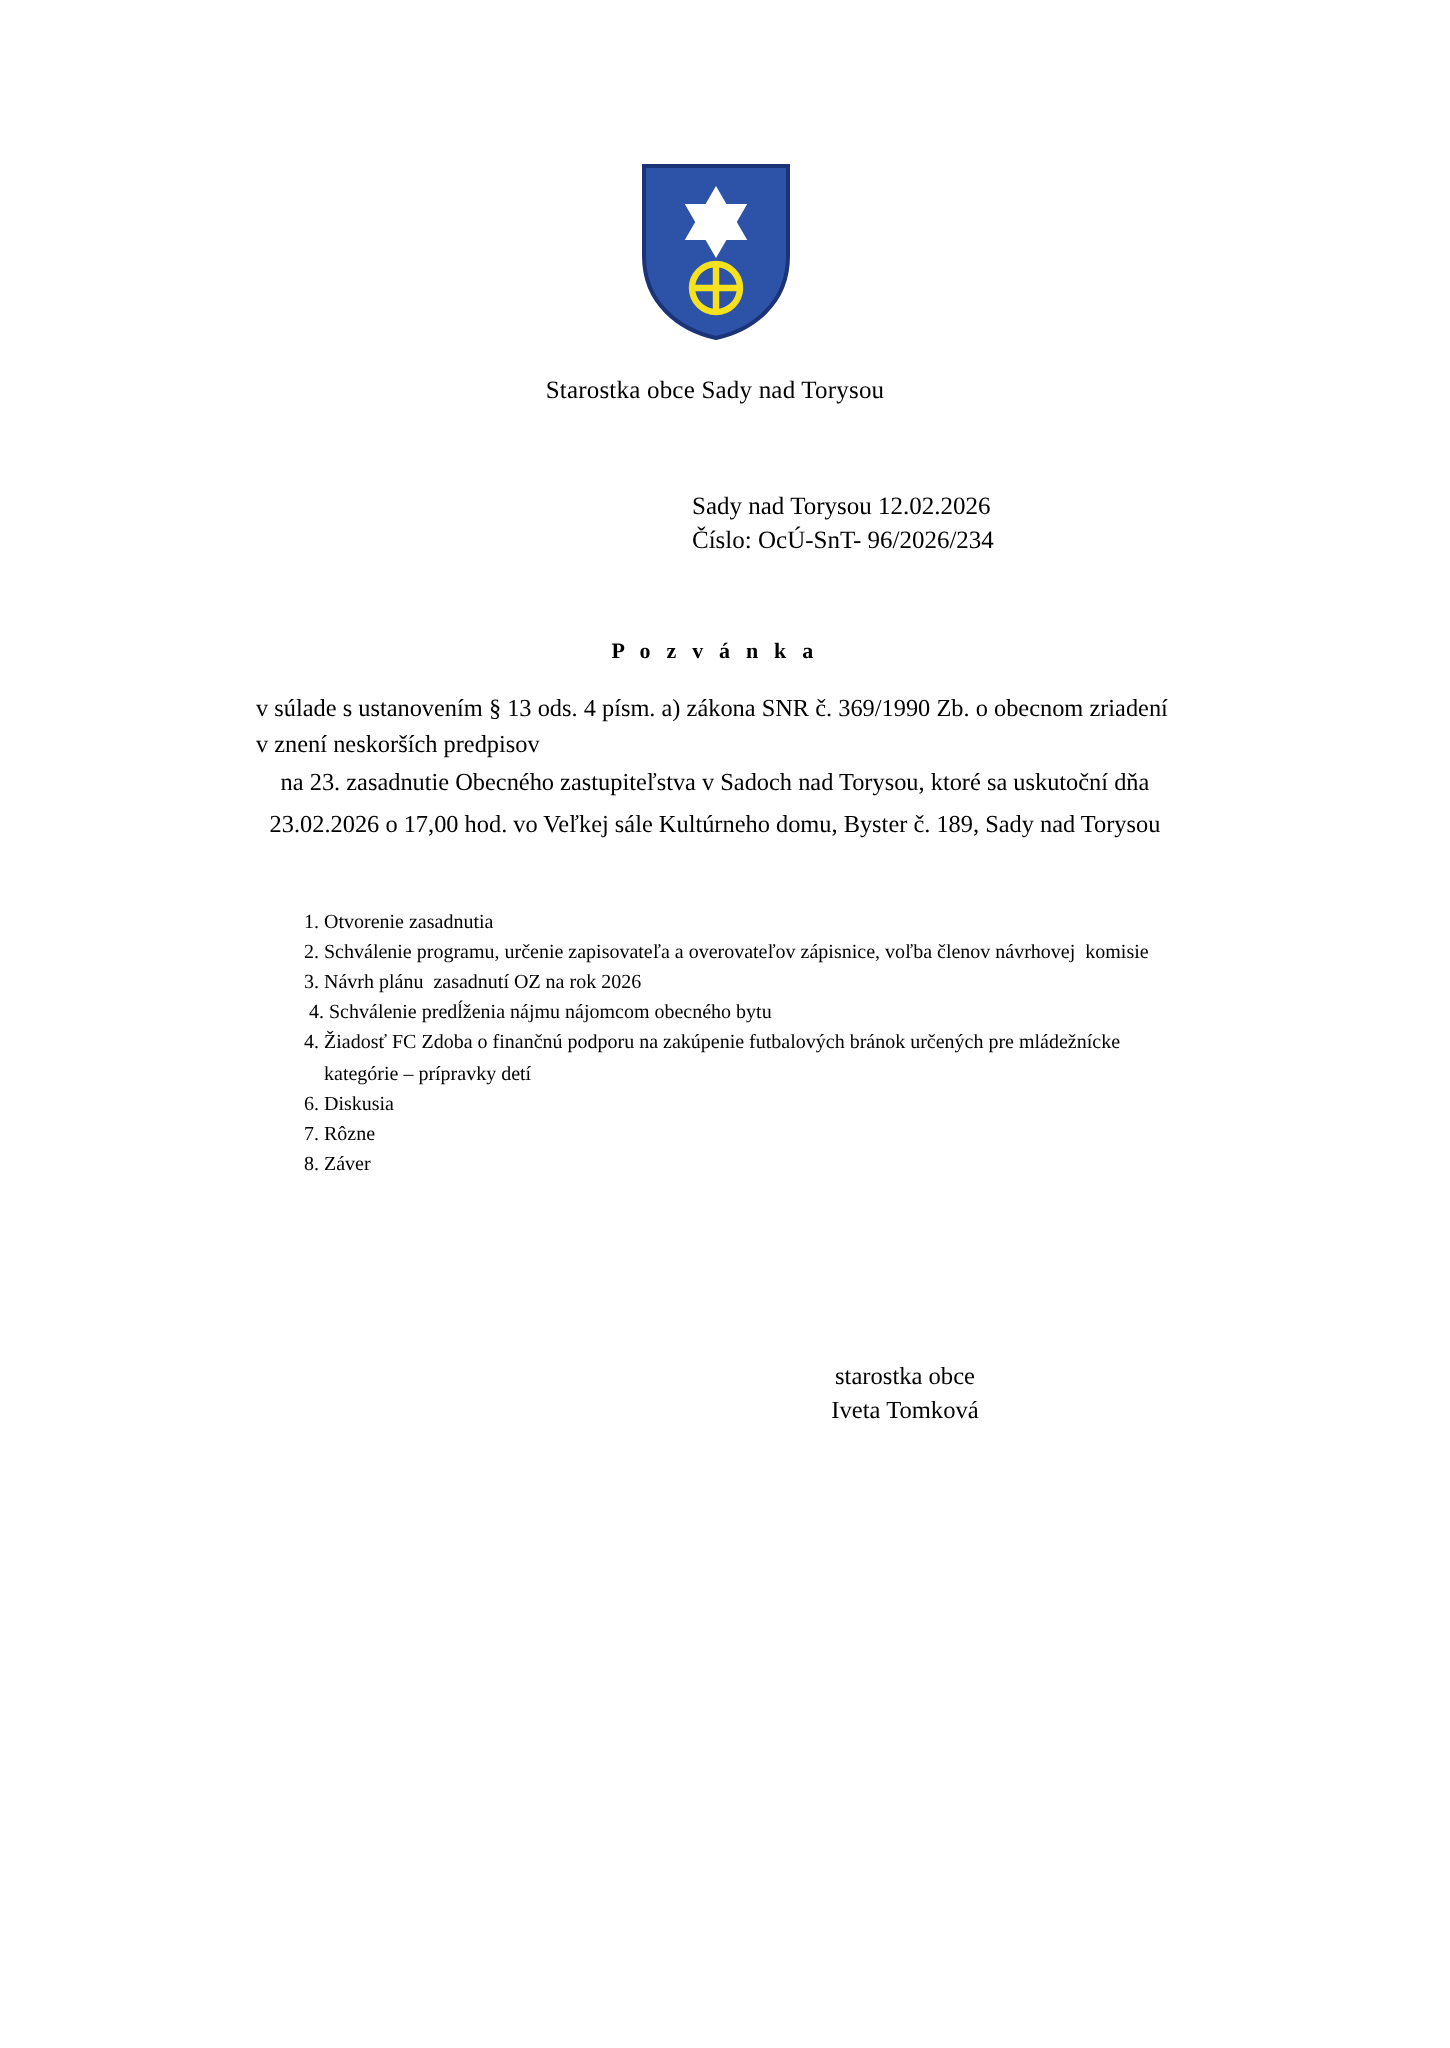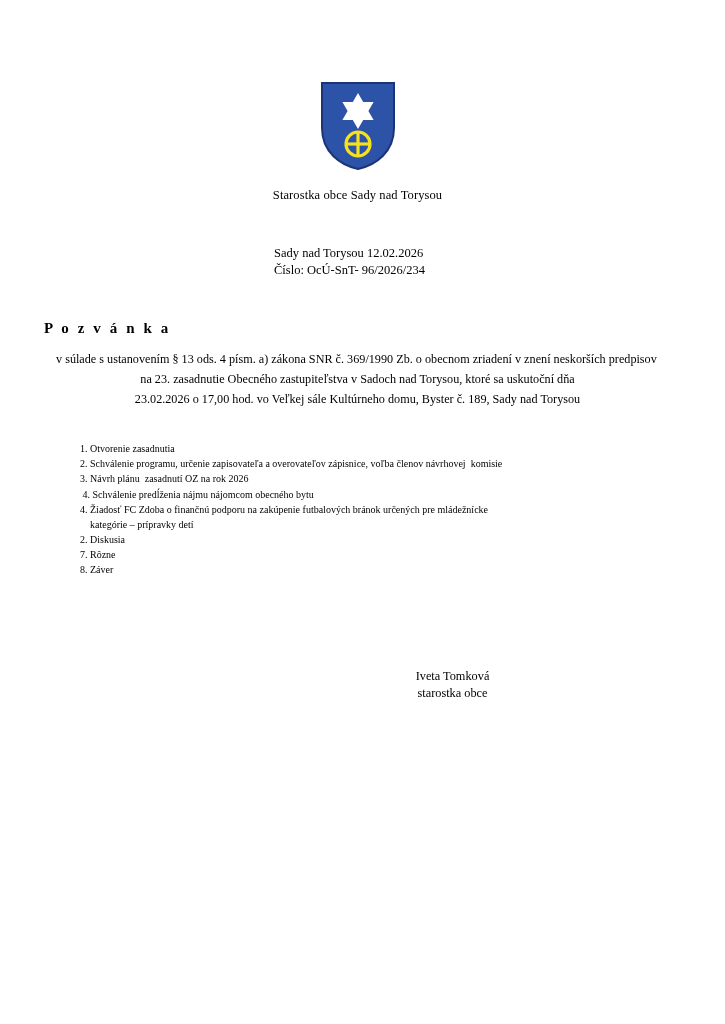--- a/index.html
+++ b/index.html
@@ -13,21 +13,21 @@
     font-family: "Liberation Serif", serif;
     color: #000000;
     position: relative;
     overflow: hidden;
   }
   .page {
     width: 715px;
     height: 1024px;
     position: relative;
     box-sizing: border-box;
-    padding: 0 44px;
+    padding: 0 116px;
   }
 
   
   .crest-wrap {
     padding-top: 80px;
     display: flex;
     justify-content: center;
   }
   .crest {
     width: 78px;
@@ -46,22 +46,22 @@
     font-size: 12.5px;
     line-height: 1.32;
     padding-left: 230px;
   }
   .place-date div {
     white-space: nowrap;
   }
 
   .title {
     margin-top: 42px;
-    text-align: left;
-    font-size: 15px;
+    text-align: center;
+    font-size: 11px;
     font-weight: bold;
     letter-spacing: 2.6px;
   }
 
   .legal {
     margin-top: 14px;
     font-size: 12.2px;
     line-height: 1.45;
     padding: 0 12px;
   }
@@ -128,24 +128,24 @@
     <div>23.02.2026  o 17,00 hod.  vo Veľkej  sále  Kultúrneho domu, Byster č. 189, Sady nad Torysou</div>
   </div>
 
   <div class="agenda">
     <div class="agenda-item">1. Otvorenie zasadnutia</div>
     <div class="agenda-item">2. Schválenie programu, určenie zapisovateľa a overovateľov zápisnice, voľba členov návrhovej  komisie</div>
     <div class="agenda-item">3. Návrh plánu  zasadnutí OZ na rok 2026</div>
     <div class="agenda-item"> 4. Schválenie predĺženia nájmu nájomcom obecného bytu</div>
     <div class="agenda-item">4. Žiadosť FC Zdoba o finančnú podporu na zakúpenie futbalových bránok určených pre mládežnícke
     kategórie – prípravky detí</div>
-    <div class="agenda-item">2. Diskusia</div>
+    <div class="agenda-item">6. Diskusia</div>
     <div class="agenda-item">7. Rôzne</div>
     <div class="agenda-item">8. Záver</div>
   </div>
 
   <div class="signature">
+    <div>starostka obce</div>
     <div>Iveta Tomková</div>
-    <div>starostka obce</div>
   </div>
 
   <div class="spacer-bottom"></div>
 </div>
 
 </body></html>

